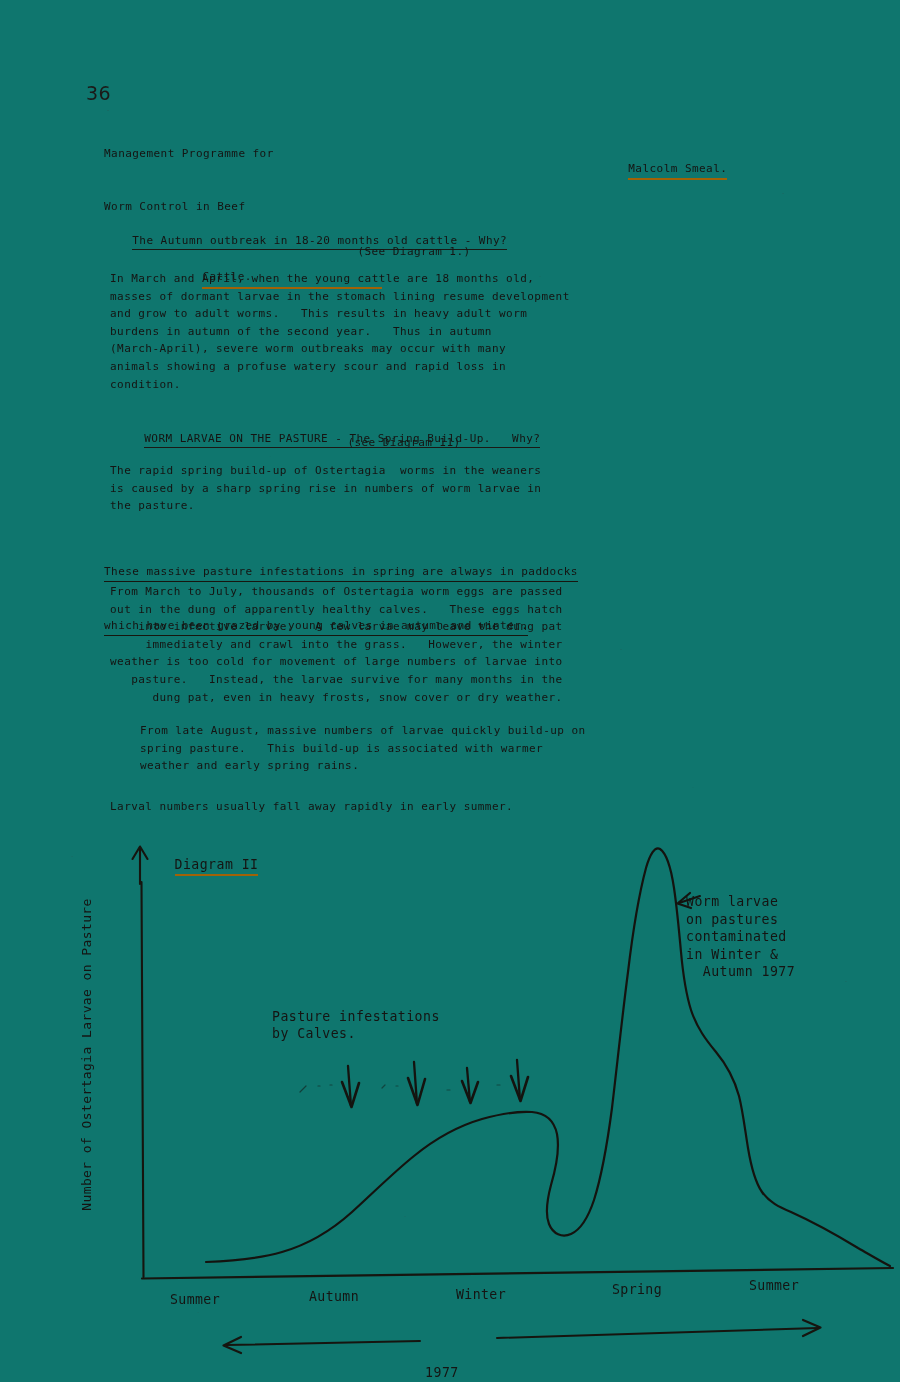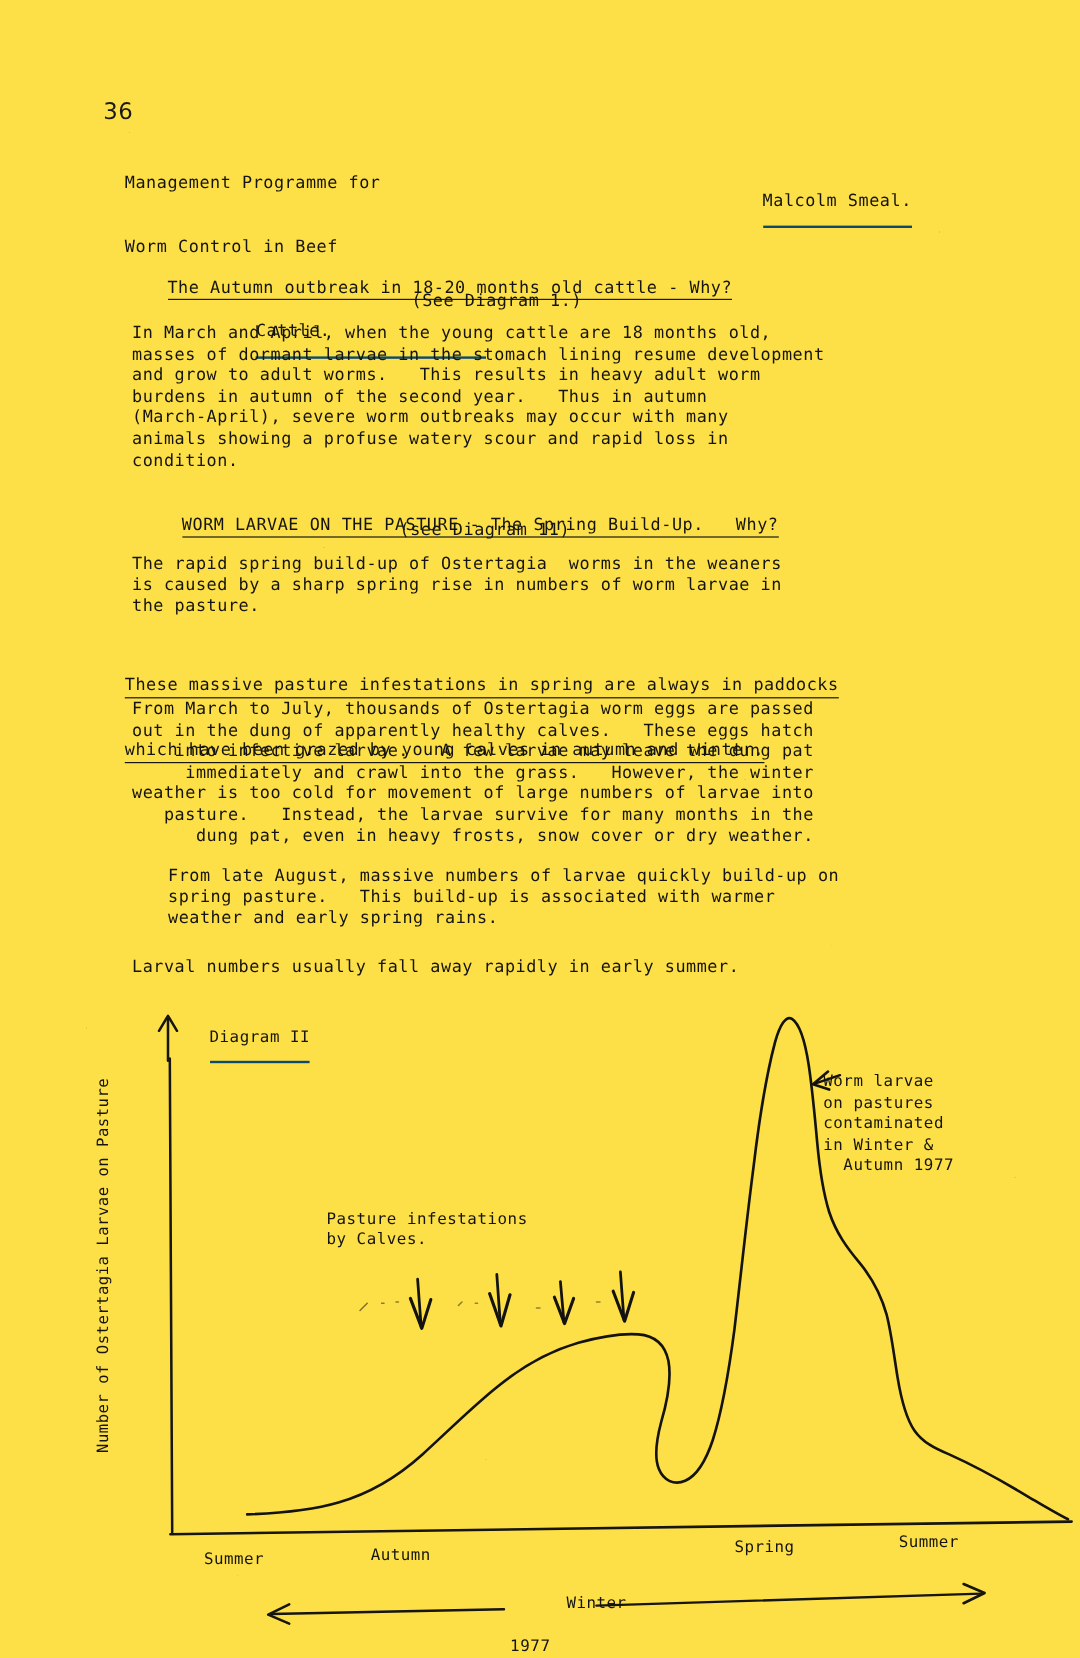--- a/index.html
+++ b/index.html
@@ -4,21 +4,21 @@
 <style>
   html, body {
     margin: 0;
     padding: 0;
     background: #ffffff;
   }
   #page {
     position: relative;
     width: 900px;
     height: 1382px;
-    background: #fde047;
+    background: #0f766e;
     overflow: hidden;
     font-family: "DejaVu Sans Mono", "Liberation Mono", monospace;
     color: #100f0d;
   }
   
   #paper-grain {
     position: absolute;
     inset: 0;
     pointer-events: none;
     opacity: 0.55;
@@ -40,33 +40,33 @@
   .page-num {
     left: 86px; top: 82px;
     font-family: "DejaVu Sans", "Liberation Sans", sans-serif;
     font-size: 19px;
     letter-spacing: .5px;
     color: #1b1a18;
   }
 
   .tw {
     font-family: "DejaVu Sans Mono", "Liberation Mono", monospace;
-    font-size: 14px;
+    font-size: 11px;
     line-height: 17.6px;
     letter-spacing: .45px;
     white-space: pre;
     color: #151412;
   }
 
   .title-block { left: 104px; top: 110px; }
   .author { left: 600px; top: 142px; }
 
   .ul-thick {
-    border-bottom: 2px solid #0c4a6e;
-    padding-bottom: 11px;
+    border-bottom: 2px solid #a16207;
+    padding-bottom: 1px;
     display: inline-block;
   }
   .ul-thin {
     border-bottom: 1.4px solid #1a1915;
     padding-bottom: 0px;
     display: inline-block;
   }
 
   .head-1 { left: 104px; top: 214px; }
   .subhead-1 { left: 104px; top: 243px; width: 620px; text-align: center; }
@@ -266,19 +266,19 @@
 by Calves.</div>
 
   <div class="abs plot-note tw note-worm">Worm larvae
 on pastures
 contaminated
 in Winter &amp;
   Autumn 1977</div>
 
   <div class="abs x-tick tw" style="left:170px; top:1291px;">Summer</div>
   <div class="abs x-tick tw" style="left:309px; top:1288px;">Autumn</div>
-  <div class="abs x-tick tw" style="left:472px; top:1286px;margin-top:42px;">Winter</div>
+  <div class="abs x-tick tw" style="left:456px; top:1286px;">Winter</div>
   <div class="abs x-tick tw" style="left:612px; top:1281px;">Spring</div>
   <div class="abs x-tick tw" style="left:749px; top:1277px;">Summer</div>
 
   <div class="abs year-label tw">1977</div>
 
 </div>
 
 </body></html>

